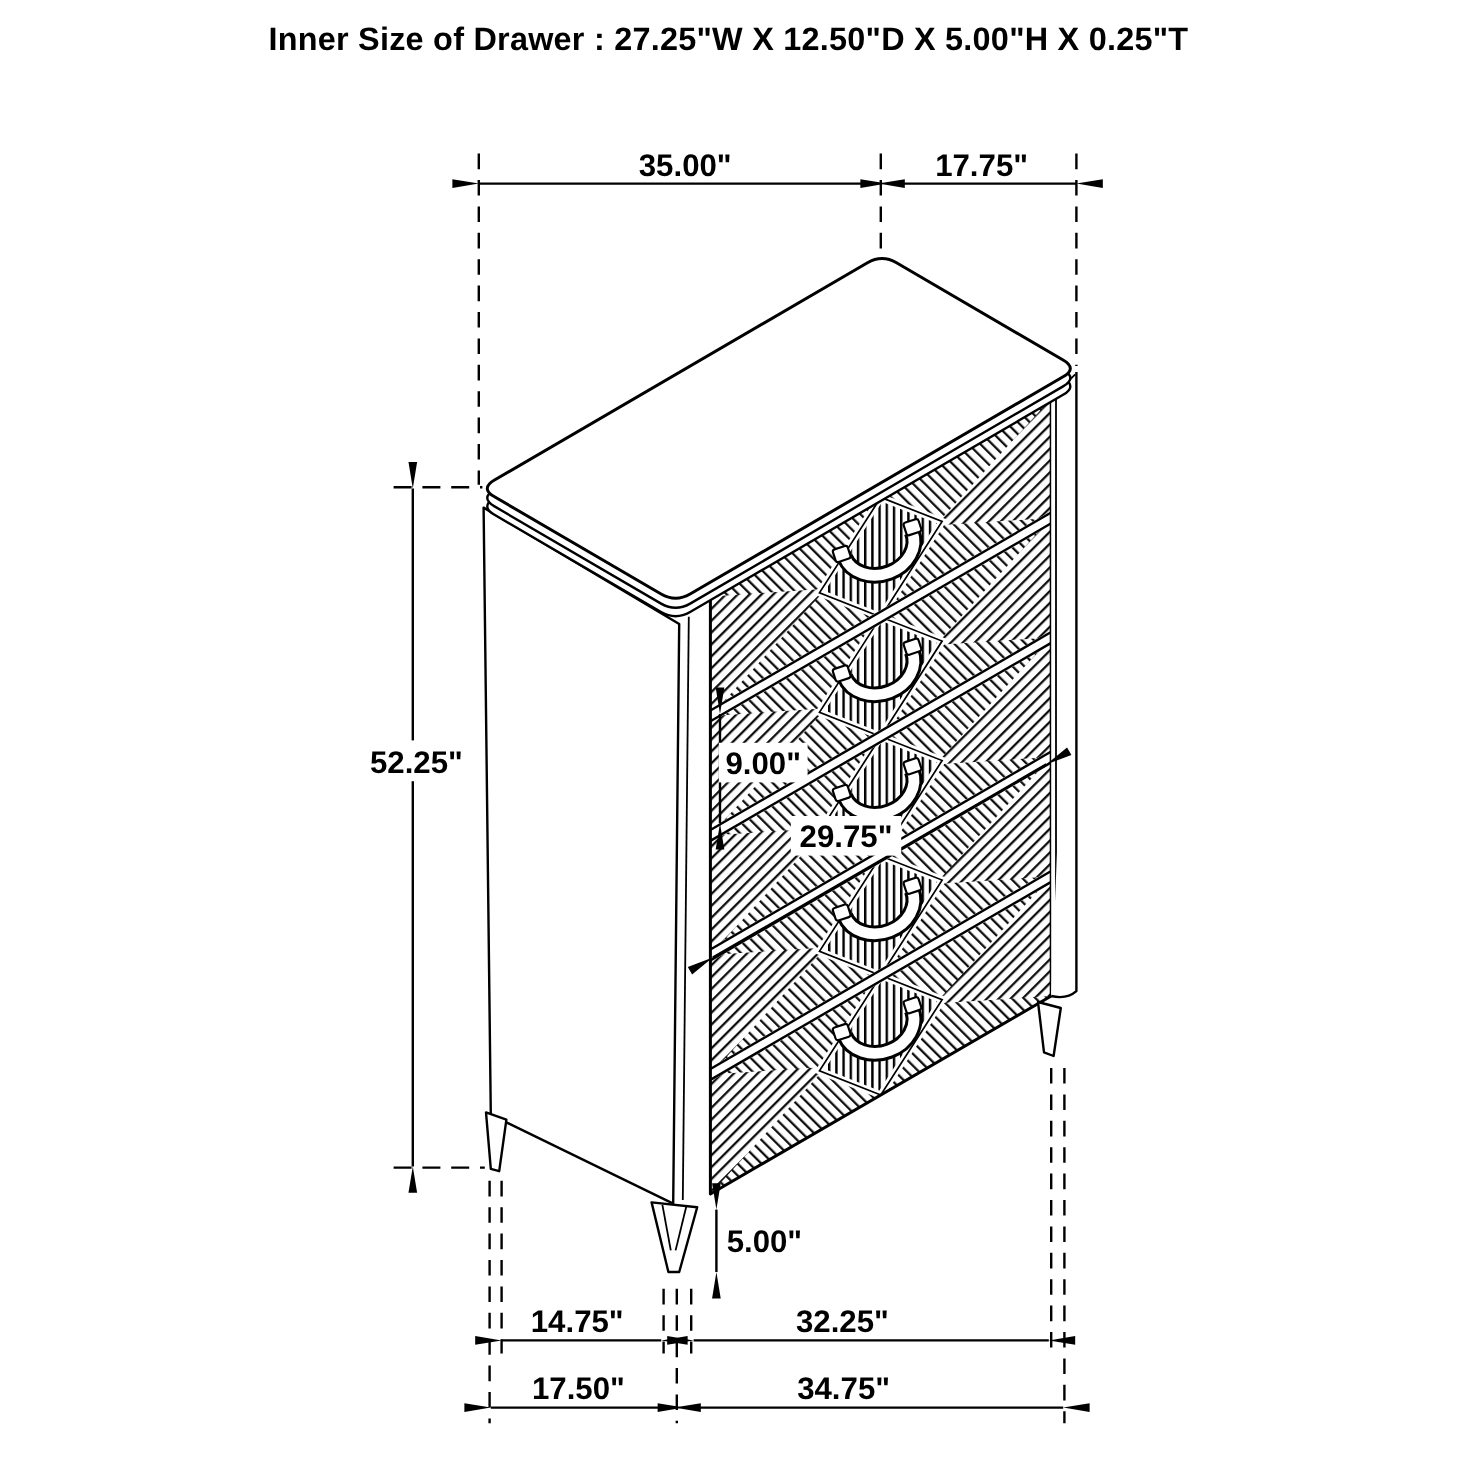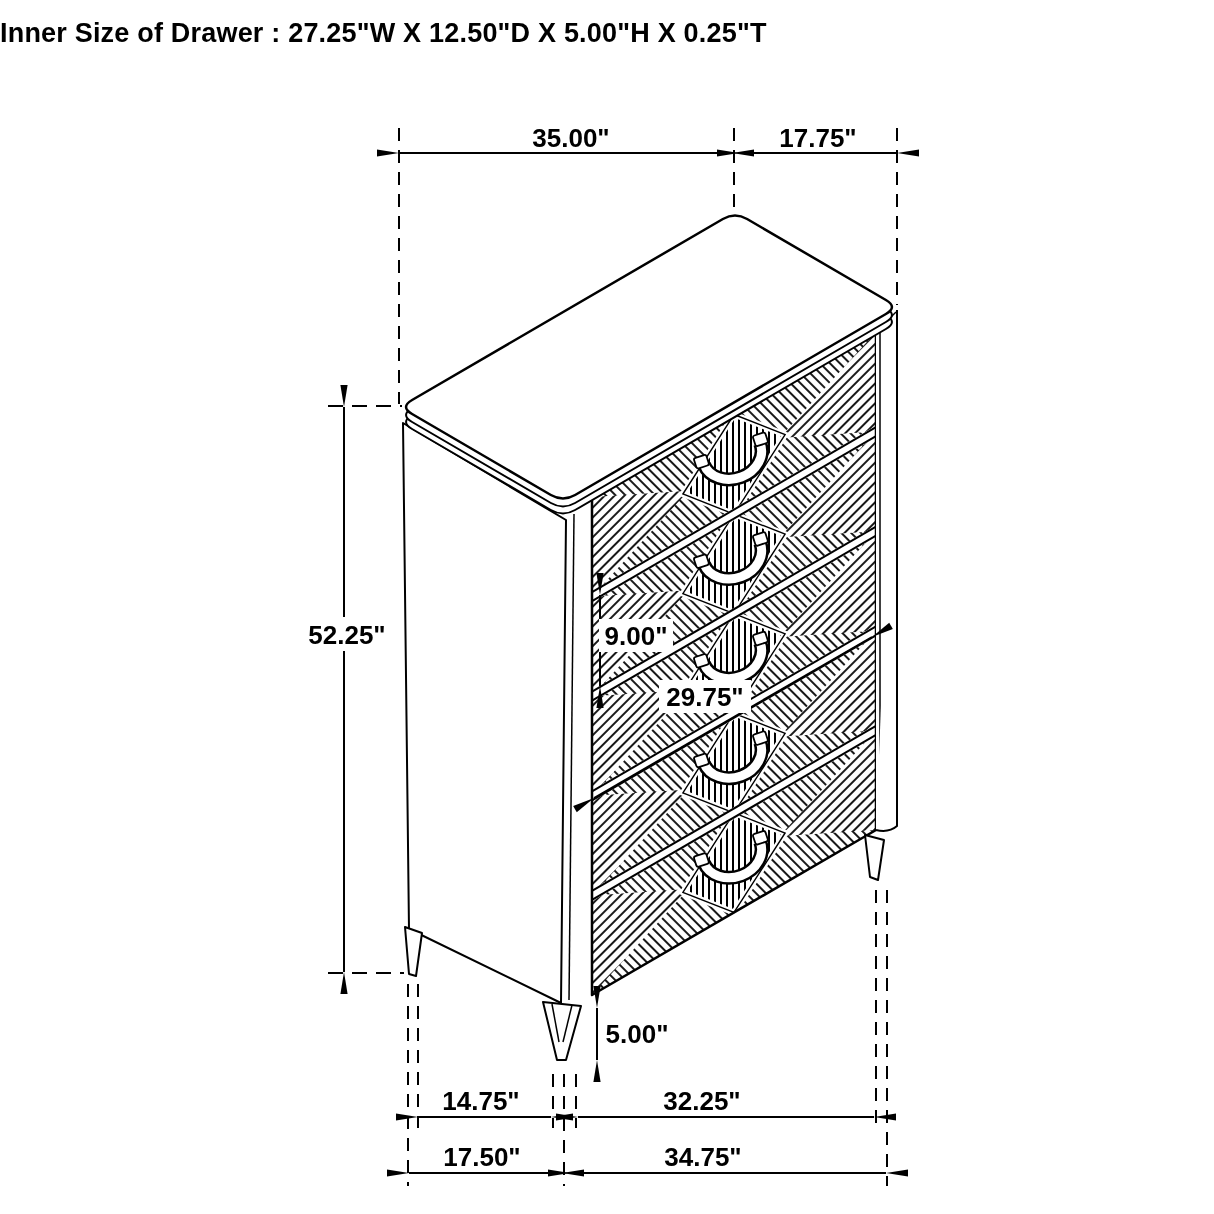--- a/index.html
+++ b/index.html
@@ -1,18 +1,18 @@
 <!DOCTYPE html>
 <html><head>
 <meta charset="utf-8">
 <style>
   html,body{margin:0;padding:0;background:#fff;}
   .page{position:relative;width:1214px;height:1214px;background:#fff;overflow:hidden;
         font-family:"Liberation Sans",sans-serif;}
-  .title{position:absolute;top:18px;left:0;width:100%;margin:0;
+  .title{position:absolute;top:18px;left:0;width:100%;text-align:center;margin:0;
          font-size:27px;font-weight:bold;color:#000;letter-spacing:.2px;}
   svg{position:absolute;top:0;left:0;}
   .ext{stroke:#000;stroke-width:2;stroke-dasharray:13 9;fill:none;}
   .tick{stroke:#000;stroke-width:2;stroke-dasharray:15 9;fill:none;}
   .dim{stroke:#000;stroke-width:2;fill:none;marker-start:url(#arr);marker-end:url(#arr);}
   .ln{stroke:#000;stroke-width:2;fill:#fff;stroke-linejoin:round;}
   .thin{stroke:#000;stroke-width:1.5;fill:none;}
   .toply{fill:#fff;stroke:#000;stroke-width:2;}
   .topmain{fill:#fff;stroke:#000;stroke-width:2.5;}
   .dimtxt{font-family:"Liberation Sans",sans-serif;font-size:26px;font-weight:bold;

